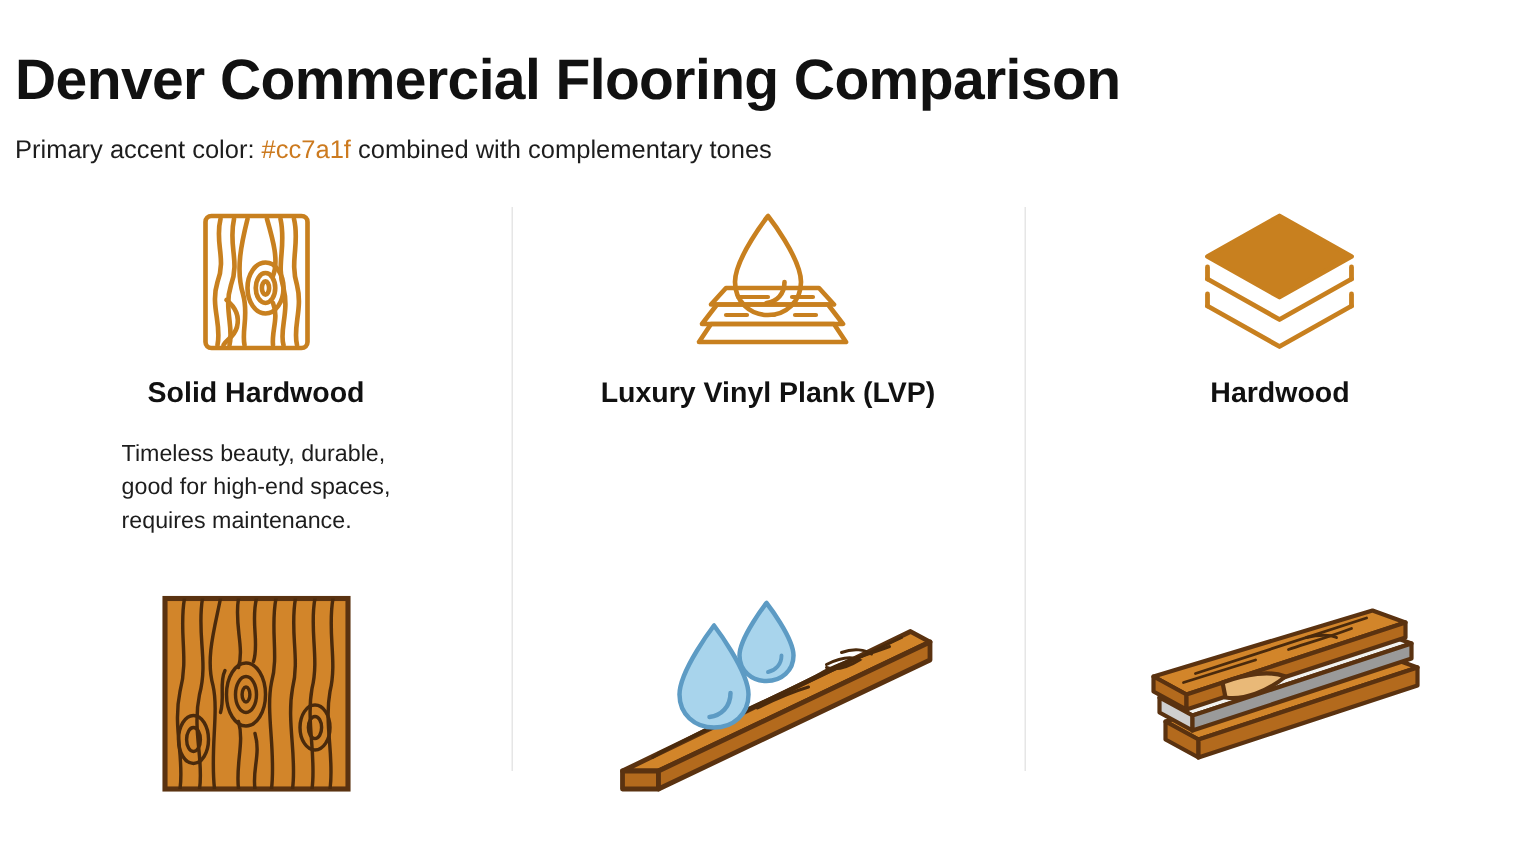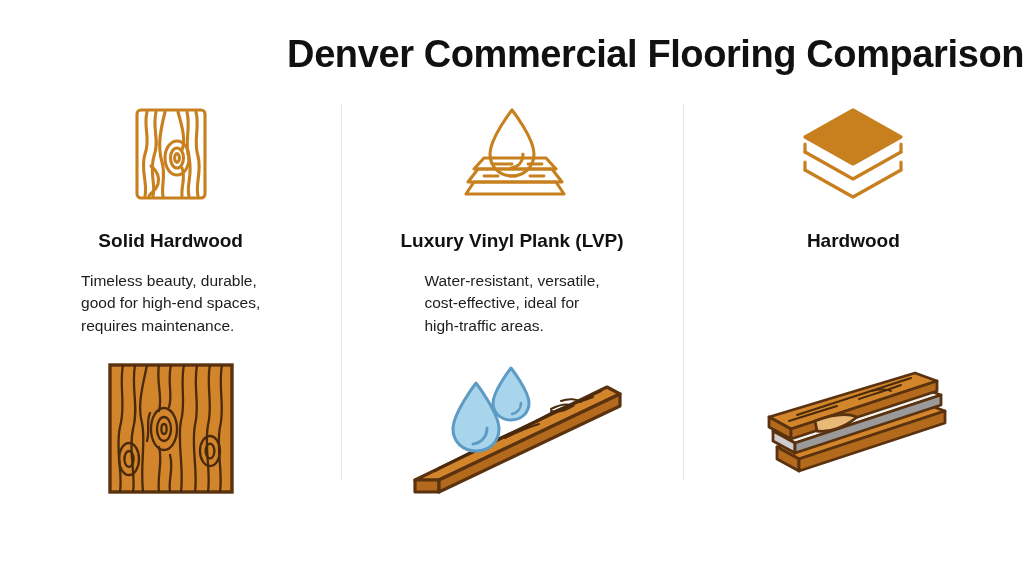--- a/index.html
+++ b/index.html
@@ -10,21 +10,21 @@
     width: 1024px;
     height: 572px;
     background: #ffffff;
     font-family: "Liberation Sans", sans-serif;
     overflow: hidden;
     position: relative;
   }
 
   
   .header {
-    text-align: right;
+    text-align: left;
     padding-top: 34px;
     margin-left: 10px;
   }
   .title {
     font-size: 38px;
     font-weight: bold;
     color: #111111;
     letter-spacing: -0.4px;
     line-height: 1.1;
     margin: 0;
@@ -66,21 +66,21 @@
   .icon-wrap {
     height: 96px;
     display: flex;
     align-items: center;
     justify-content: center;
   }
   .col-heading {
     font-size: 19px;
     font-weight: bold;
     color: #111111;
-    margin-top: 28px;
+    margin-top: 16px;
     text-align: center;
     line-height: 1.2;
   }
   .col-desc {
     font-size: 15.5px;
     color: #1d1d1d;
     margin-top: 17px;
     text-align: left;
     line-height: 1.45;
     max-width: 268px;
@@ -93,20 +93,21 @@
     justify-content: center;
     height: 150px;
     width: 100%;
   }
 </style>
 </head>
 <body>
 
 <div class="header">
   <h1 class="title">Denver Commercial Flooring Comparison</h1>
+  <p class="subtitle"><span>Primary accent color: </span><span class="accent-code">#cc7a1f</span><span> combined with complementary tones</span></p>
 </div>
 
 <div class="columns">
 
   <div class="column">
 
     <div class="icon-wrap">
       <svg width="102" height="96" viewBox="0 0 102 96" fill="none" stroke="#c8801f" stroke-width="3.1" stroke-linecap="round" stroke-linejoin="round">
         <rect x="17" y="4" width="68" height="88" rx="4"></rect>
         <path d="M27 6 C23 22, 31 32, 25 48 C20 64, 28 76, 25 90"></path>
@@ -172,23 +173,20 @@
         <path d="M12 88 L20 76 L102 76 L110 88 Z"></path>
         <path d="M38 58 L58 58" stroke-width="2.8"></path>
         <path d="M74 58 L88 58" stroke-width="2.8"></path>
         <path d="M30 70 L44 70" stroke-width="2.8"></path>
         <path d="M56 70 L62 70" stroke-width="2.8"></path>
         <path d="M76 70 L90 70" stroke-width="2.8"></path>
       </svg>
     </div>
 
     <div class="col-heading">Luxury Vinyl Plank (LVP)</div>
-    <div class="col-desc">Water-resistant, versatile,
-cost-effective, ideal for
-high-traffic areas.</div>
 
     <div class="illus-wrap">
       <svg width="222" height="135" viewBox="0 0 222 135">
 
         <g stroke="#5a3210" stroke-width="3.2" stroke-linejoin="round">
           <path d="M206 26 L219 33 L38 119 L14 119 Z" fill="#d2852a"></path>
           <path d="M14 119 L38 119 L38 131 L14 131 Z" fill="#b36a1d"></path>
           <path d="M38 131 L38 119 L219 33 L219 45 Z" fill="#b36a1d"></path>
         </g>
 

